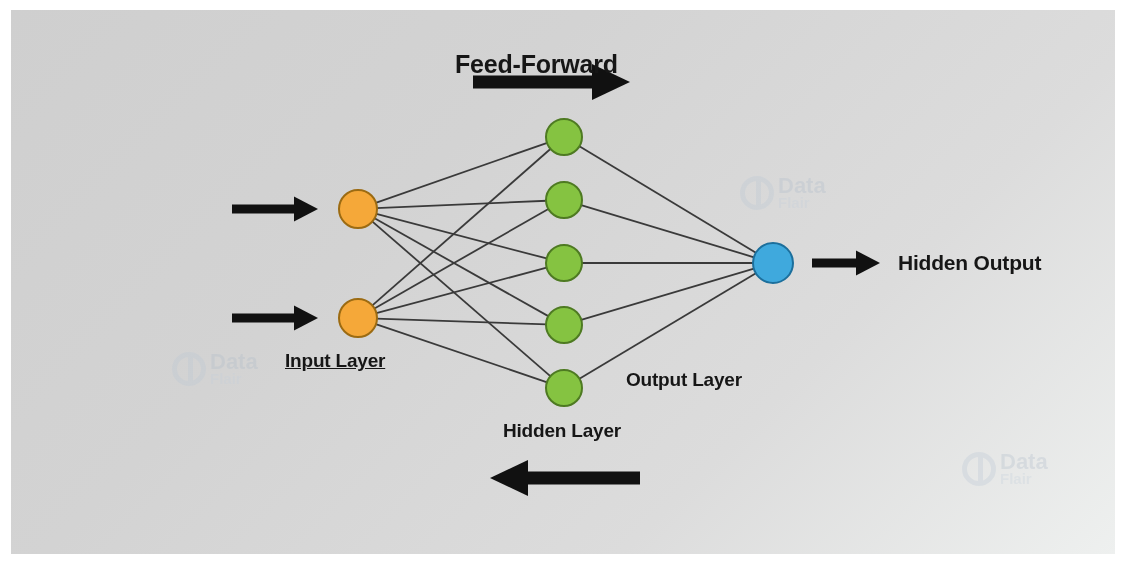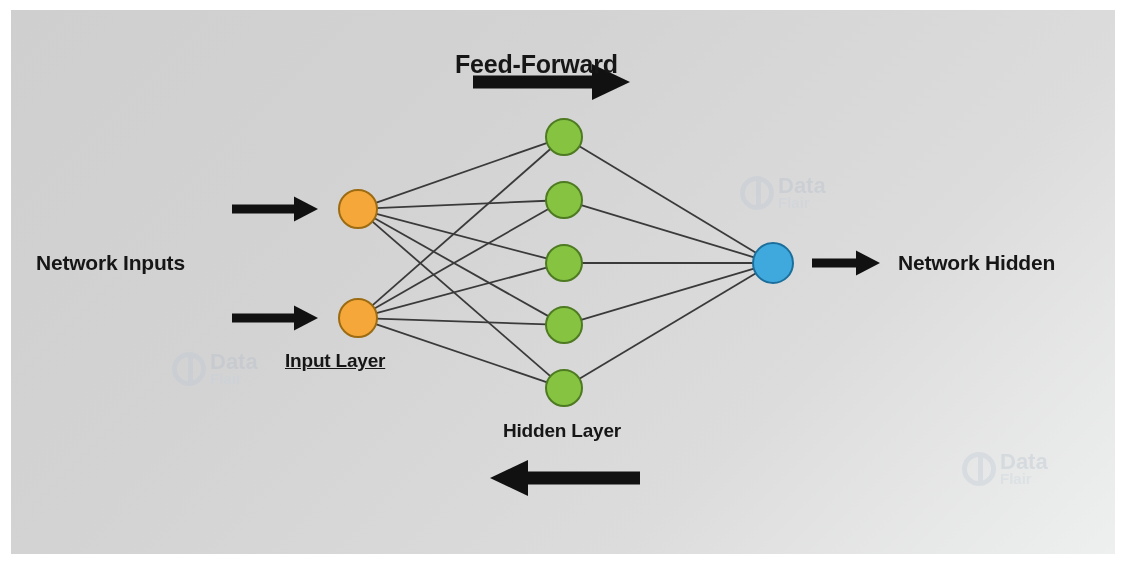--- a/index.html
+++ b/index.html
@@ -136,28 +136,28 @@
         <circle cx="564" cy="263" r="18" fill="#85c341" stroke="#4e7a22" stroke-width="2"></circle>
         <circle cx="564" cy="325" r="18" fill="#85c341" stroke="#4e7a22" stroke-width="2"></circle>
         <circle cx="564" cy="388" r="18" fill="#85c341" stroke="#4e7a22" stroke-width="2"></circle>
         <circle cx="773" cy="263" r="20" fill="#3fa9dd" stroke="#1c6f9c" stroke-width="2"></circle>
       </g>
   </svg>
 
   <div class="diag-label title-label" style="left:455px; top:18px;">Feed-Forward</div>
 
 
-  <div class="diag-label side-label" style="left:36px; top:251px;">Network Inputs</div>
 
-  <div class="diag-label side-label" style="left:898px; top:251px;">Network Hidden</div>
+  <div class="diag-label side-label" style="left:898px; top:251px;">Hidden Output</div>
 
   <div class="diag-label layer-label" style="left:285px; top:350px;text-decoration:underline;">Input Layer</div>
 
   <div class="diag-label layer-label" style="left:503px; top:420px;text-align:center;">Hidden Layer</div>
 
+  <div class="diag-label layer-label" style="left:626px; top:369px;">Output Layer</div>
 
   <div id="watermarks">
       <div class="watermark" style="left: 740px; top: 176px;">
         <div class="wm-inner">
           <div class="wm-ring" style="width: 34px; height: 34px; border-width: 5px;">
             <span style="position: absolute; left: 11px; top: -2px; width: 5px; height: 26px; background: rgb(185, 198, 212);"></span>
           </div>
           <div class="wm-text">
             <div class="wm-data" style="font-size: 22px;">Data</div>
             <div class="wm-flair" style="font-size: 15px;">Flair</div>

